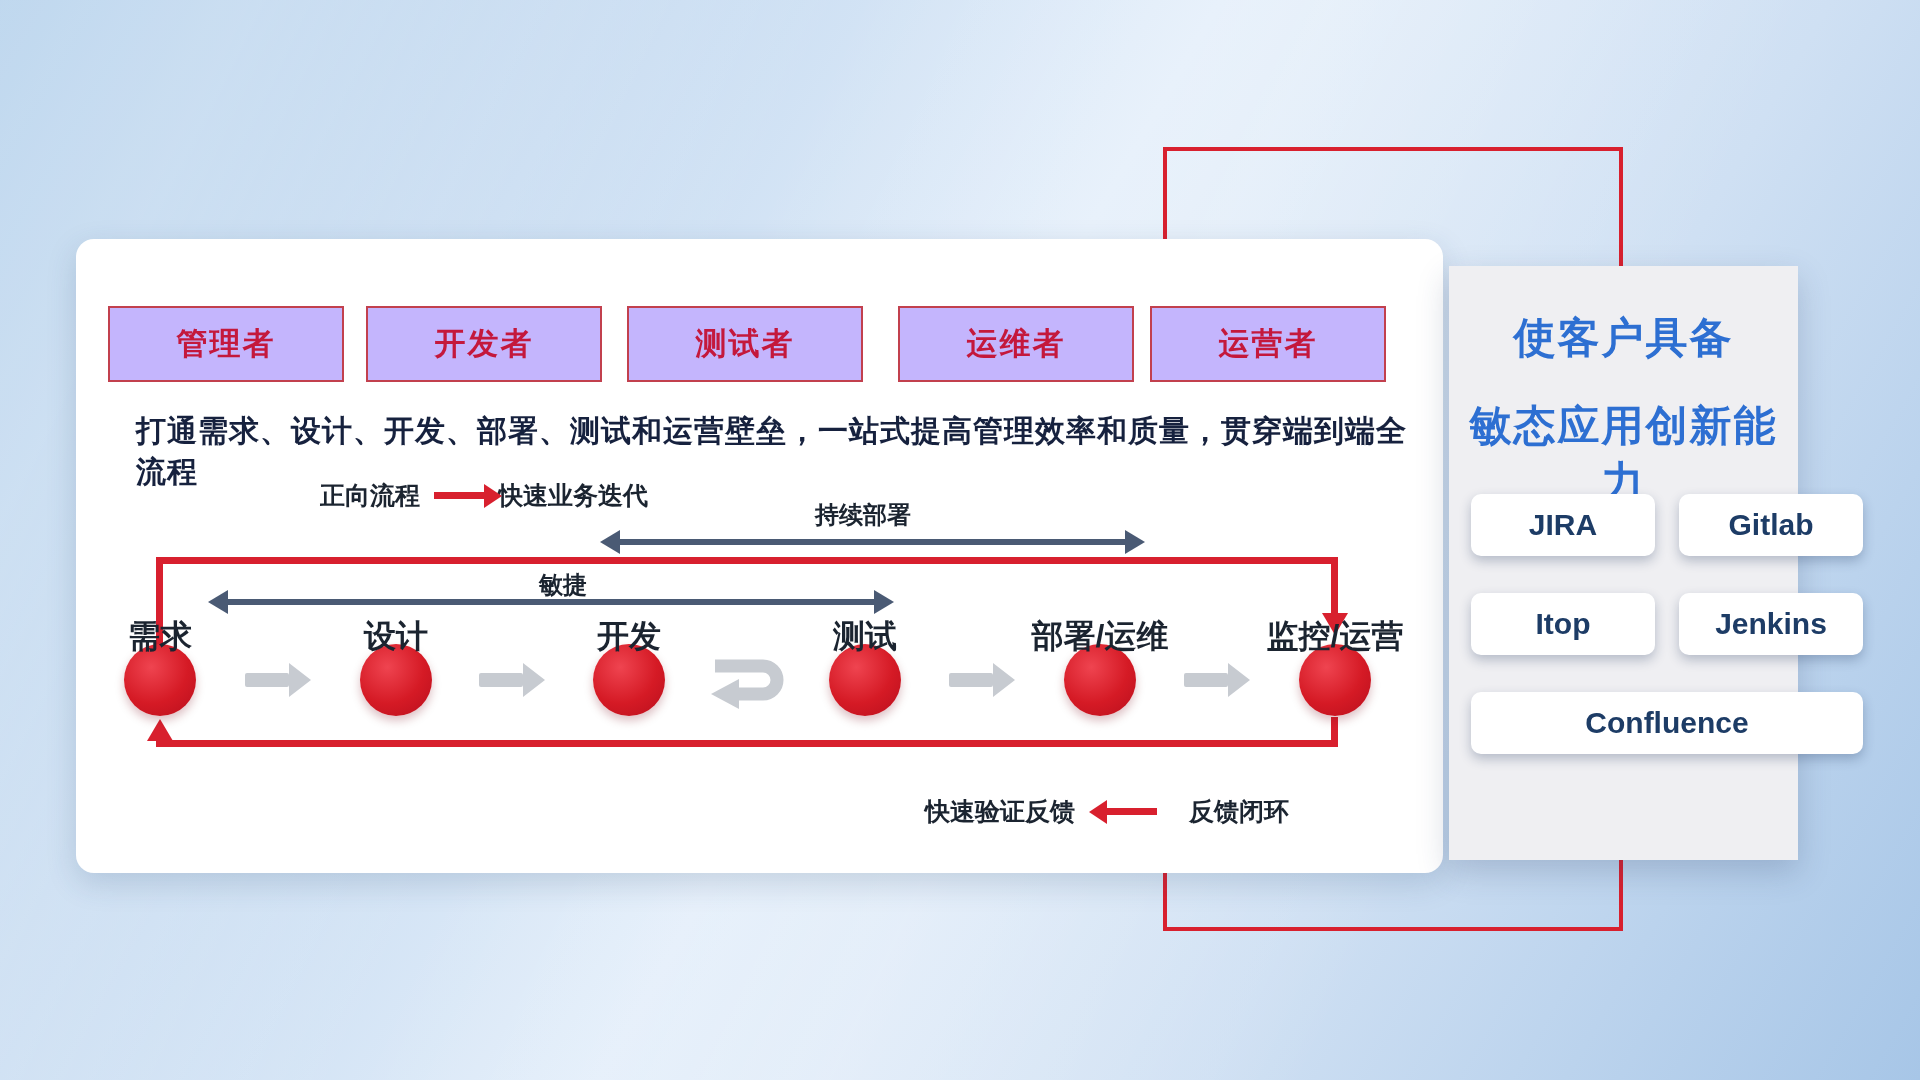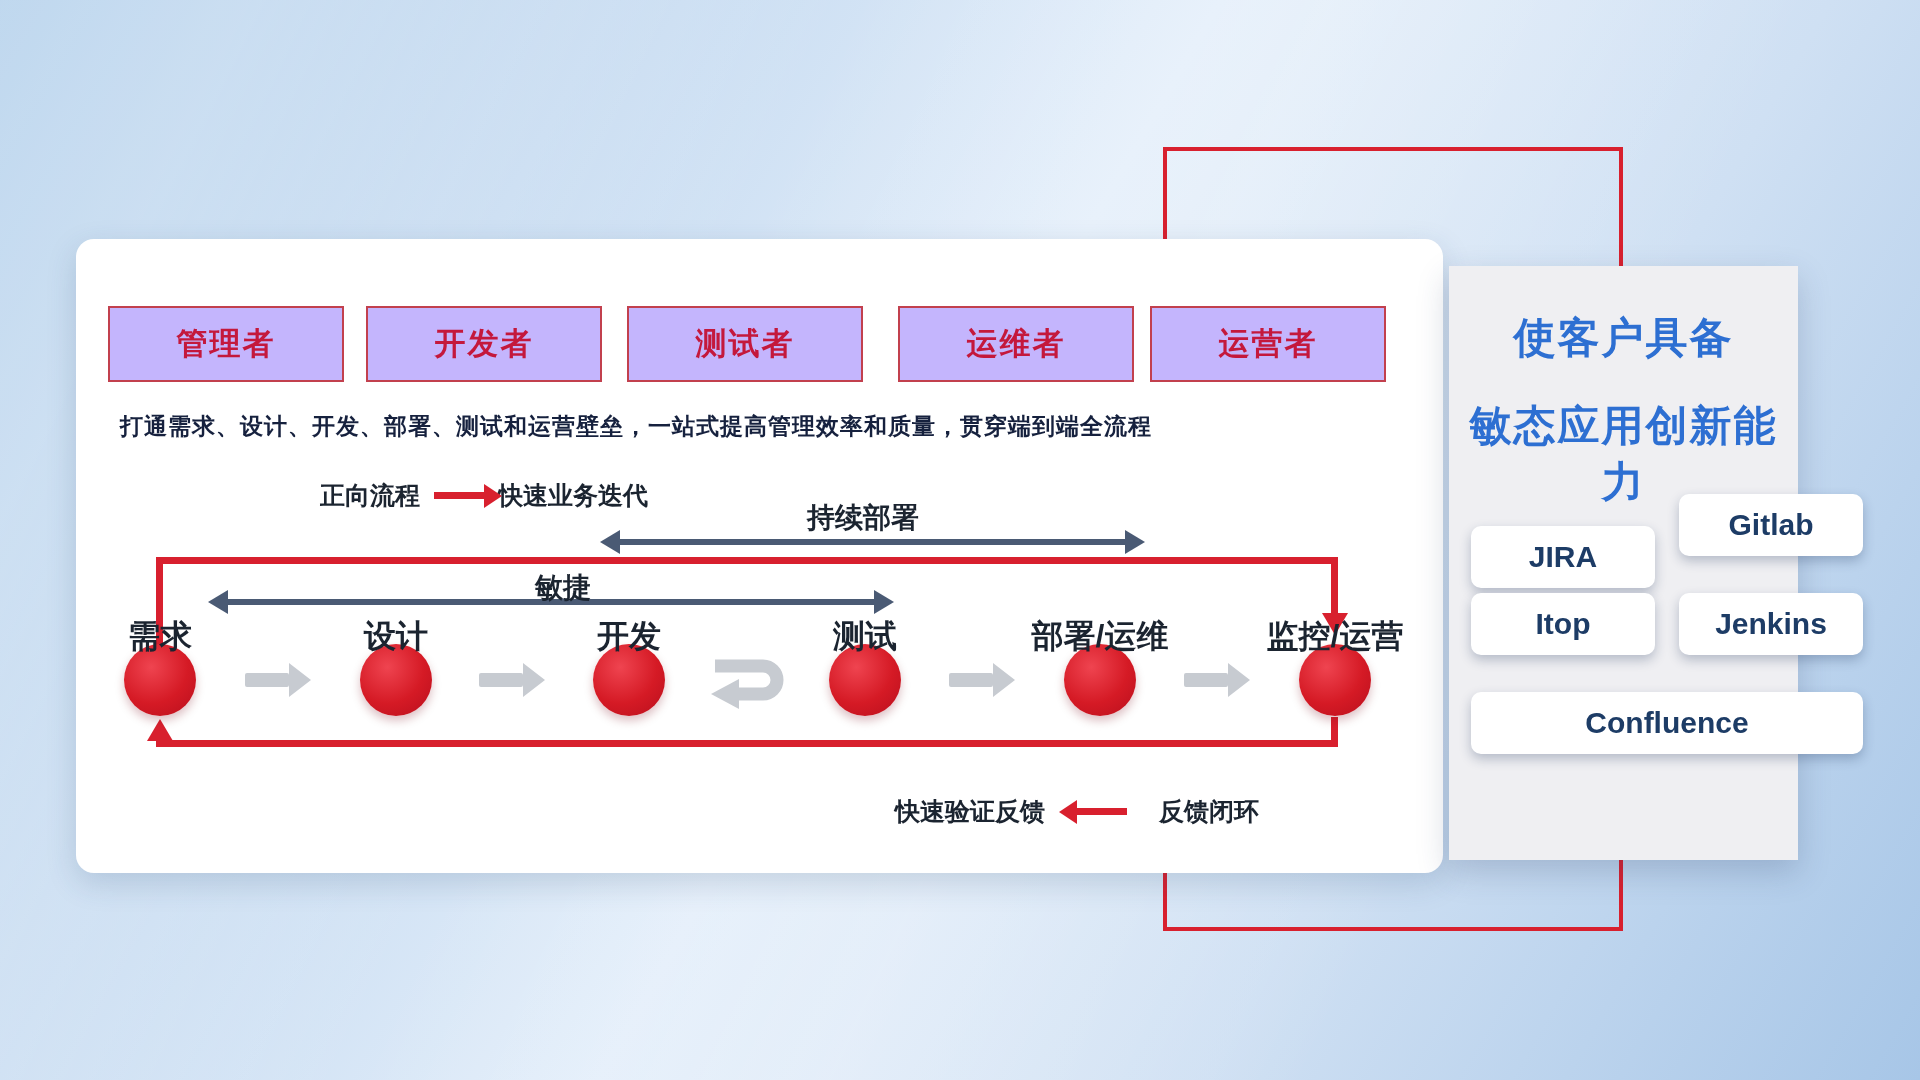--- a/index.html
+++ b/index.html
@@ -28,47 +28,47 @@
 
   
   .role-box {
     position:absolute; top:67px; width:236px; height:76px;
     border:2px solid #c2404e; background:#c4b5fd;
     display:flex; align-items:center; justify-content:center;
   }
   .role-box span { font-size:31px; font-weight:bold; color:#c4183c; letter-spacing:2px; }
 
   .subtitle {
-    position:absolute; left:44px; top:172px; width:1290px;
-    font-size:23px; font-weight:bold; color:#16213e; letter-spacing:1px;
+    position:absolute; left:60px; top:172px; width:1290px;
+    font-size:30px; font-weight:bold; color:#16213e; letter-spacing:1px;
   }
 
   
   .legend { position:absolute; display:flex; align-items:center; gap:14px;
     font-size:25px; font-weight:bold; color:#1b2430; }
   .legend-forward { left:208px; top:240px;margin-left:36px; }
-  .legend-feedback { left:819px; top:556px;gap:32px; }
+  .legend-feedback { left:849px; top:556px;gap:32px; }
 
   .rarrow { position:relative; width:50px; height:7px; background:#d8202e; display:inline-block; }
   .rarrow.right::after { content:''; position:absolute; left:100%; top:50%; transform:translateY(-50%);
     border:12px solid transparent; border-right:0; border-left:18px solid #d8202e; }
   .rarrow.left::before { content:''; position:absolute; right:100%; top:50%; transform:translateY(-50%);
     border:12px solid transparent; border-left:0; border-right:18px solid #d8202e; }
 
   
   .darrow { position:absolute; height:6px; background:#4a5a74; }
   .darrow::before { content:''; position:absolute; right:100%; top:50%; transform:translateY(-50%);
     border:12px solid transparent; border-left:0; border-right:20px solid #4a5a74; }
   .darrow::after { content:''; position:absolute; left:100%; top:50%; transform:translateY(-50%);
     border:12px solid transparent; border-right:0; border-left:20px solid #4a5a74; }
   .darrow.cd { left:544px; top:300px; width:505px; }
   .darrow.agile { left:152px; top:360px; width:646px; }
 
   .flow-label { position:absolute; width:200px; text-align:center;
-    font-size:28px; font-weight:bold; color:#1b2430; z-index:4; }
+    font-size:24px; font-weight:bold; color:#1b2430; z-index:4; }
   .label-cd   { left:687px; top:260px; }
   .label-agile{ left:387px; top:330px; }
 
   
   .rl { position:absolute; background:#d8202e; z-index:1; }
   .rl-top-h   { left:80px;   top:318px; width:1182px; height:7px; }
   .rl-left-v  { left:80px;   top:318px; width:7px;    height:90px; }
   .rl-right-v { left:1255px; top:318px; width:7px;    height:58px; }
   .rl-bot-h   { left:80px;   top:501px; width:1182px; height:7px; }
   .rl-bot-rv  { left:1255px; top:478px; width:7px;    height:26px; }
@@ -98,21 +98,21 @@
     background:#efeff2; z-index:3; box-shadow:0 12px 30px rgba(40,60,100,.22);
   }
   .panel-title { position:absolute; width:100%; text-align:center;
     font-size:42px; font-weight:bold; color:#2d6fd2; letter-spacing:2px; }
   .panel-title.l1 { top:44px; }
   .panel-title.l2 { top:132px; }
   .tool { position:absolute; height:62px; background:#ffffff; border-radius:10px;
     box-shadow:0 5px 12px rgba(30,50,90,.28);
     display:flex; align-items:center; justify-content:center;
     font-size:30px; font-weight:bold; color:#1d3c66; }
-  .tool-jira      { left:22px;  top:228px; width:184px;margin-top:32px; }
+  .tool-jira      { left:22px;  top:228px; width:184px; }
   .tool-gitlab    { left:230px; top:228px; width:184px;text-align:center; }
   .tool-itop      { left:22px;  top:327px; width:184px;text-align:right; }
   .tool-jenkins   { left:230px; top:327px; width:184px; }
   .tool-confluence{ left:22px;  top:426px; width:392px; }
 </style>
 </head>
 <body>
 
 <div class="canvas">
 

